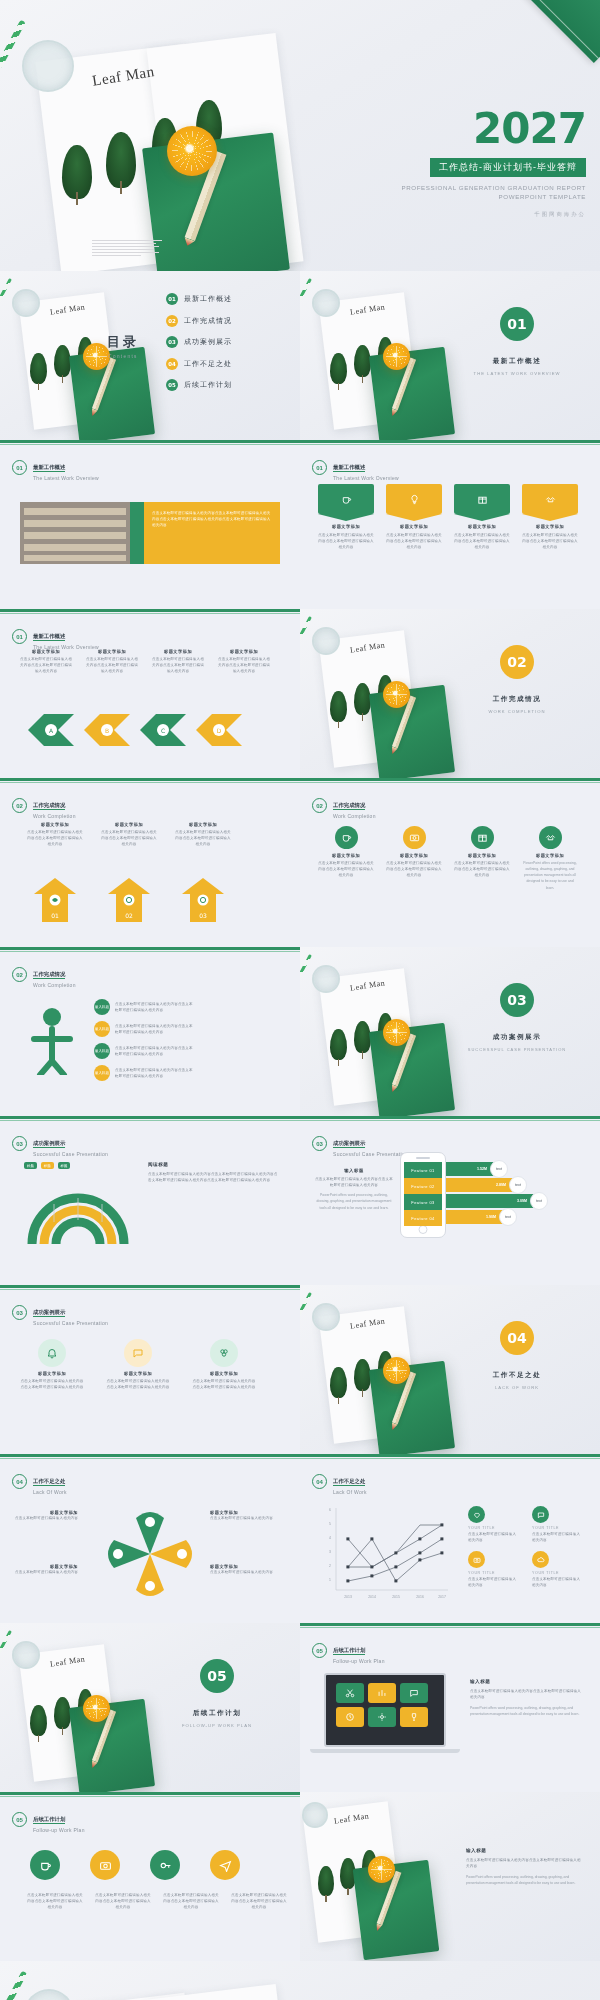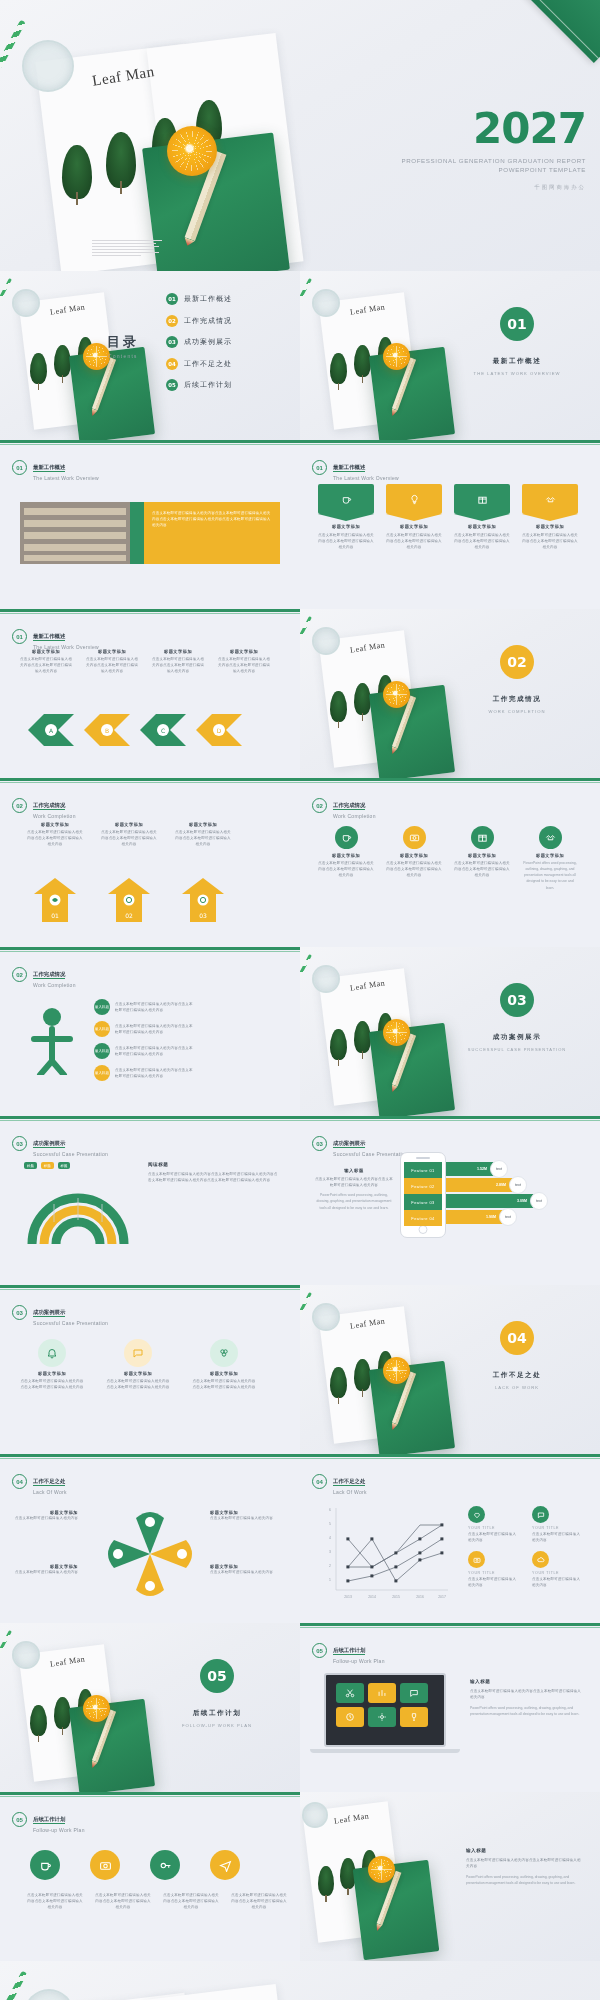--- a/index.html
+++ b/index.html
@@ -170,20 +170,23 @@
           <span style="width:96%"></span>
         <span style="width:88%"></span>
           <span style="width:95%"></span>
           <span style="width:70%"></span>
       </div>
     </div>
     <div class="corner-ribbon"></div>
 
     <div class="cover-text" style="top:108px;">
       <div class="year" style="font-size:42px;">2027</div>
+      <div style="margin-top:6px;">
+        <span class="cv-badge" style="font-size:9px;padding:3px 9px;">工作总结-商业计划书-毕业答辩</span>
+      </div>
       <div class="cv-en" style="font-size:6.2px;margin-top:6px;">PROFESSIONAL GENERATION GRADUATION REPORT</div>
       <div class="cv-en" style="font-size:6.2px;">POWERPOINT TEMPLATE</div>
       <div class="cv-sub" style="font-size:5.4px;margin-top:9px;">千图网商海办公</div>
     </div>
   </div>
 
   <div class="slide">
     <div class="photo">
       <div class="paper" style="left:26px;top:26px;width:86px;height:128px;transform:rotate(-7deg);"></div>
       <div class="glass" style="left:12px;top:18px;width:28px;height:28px;"></div>

